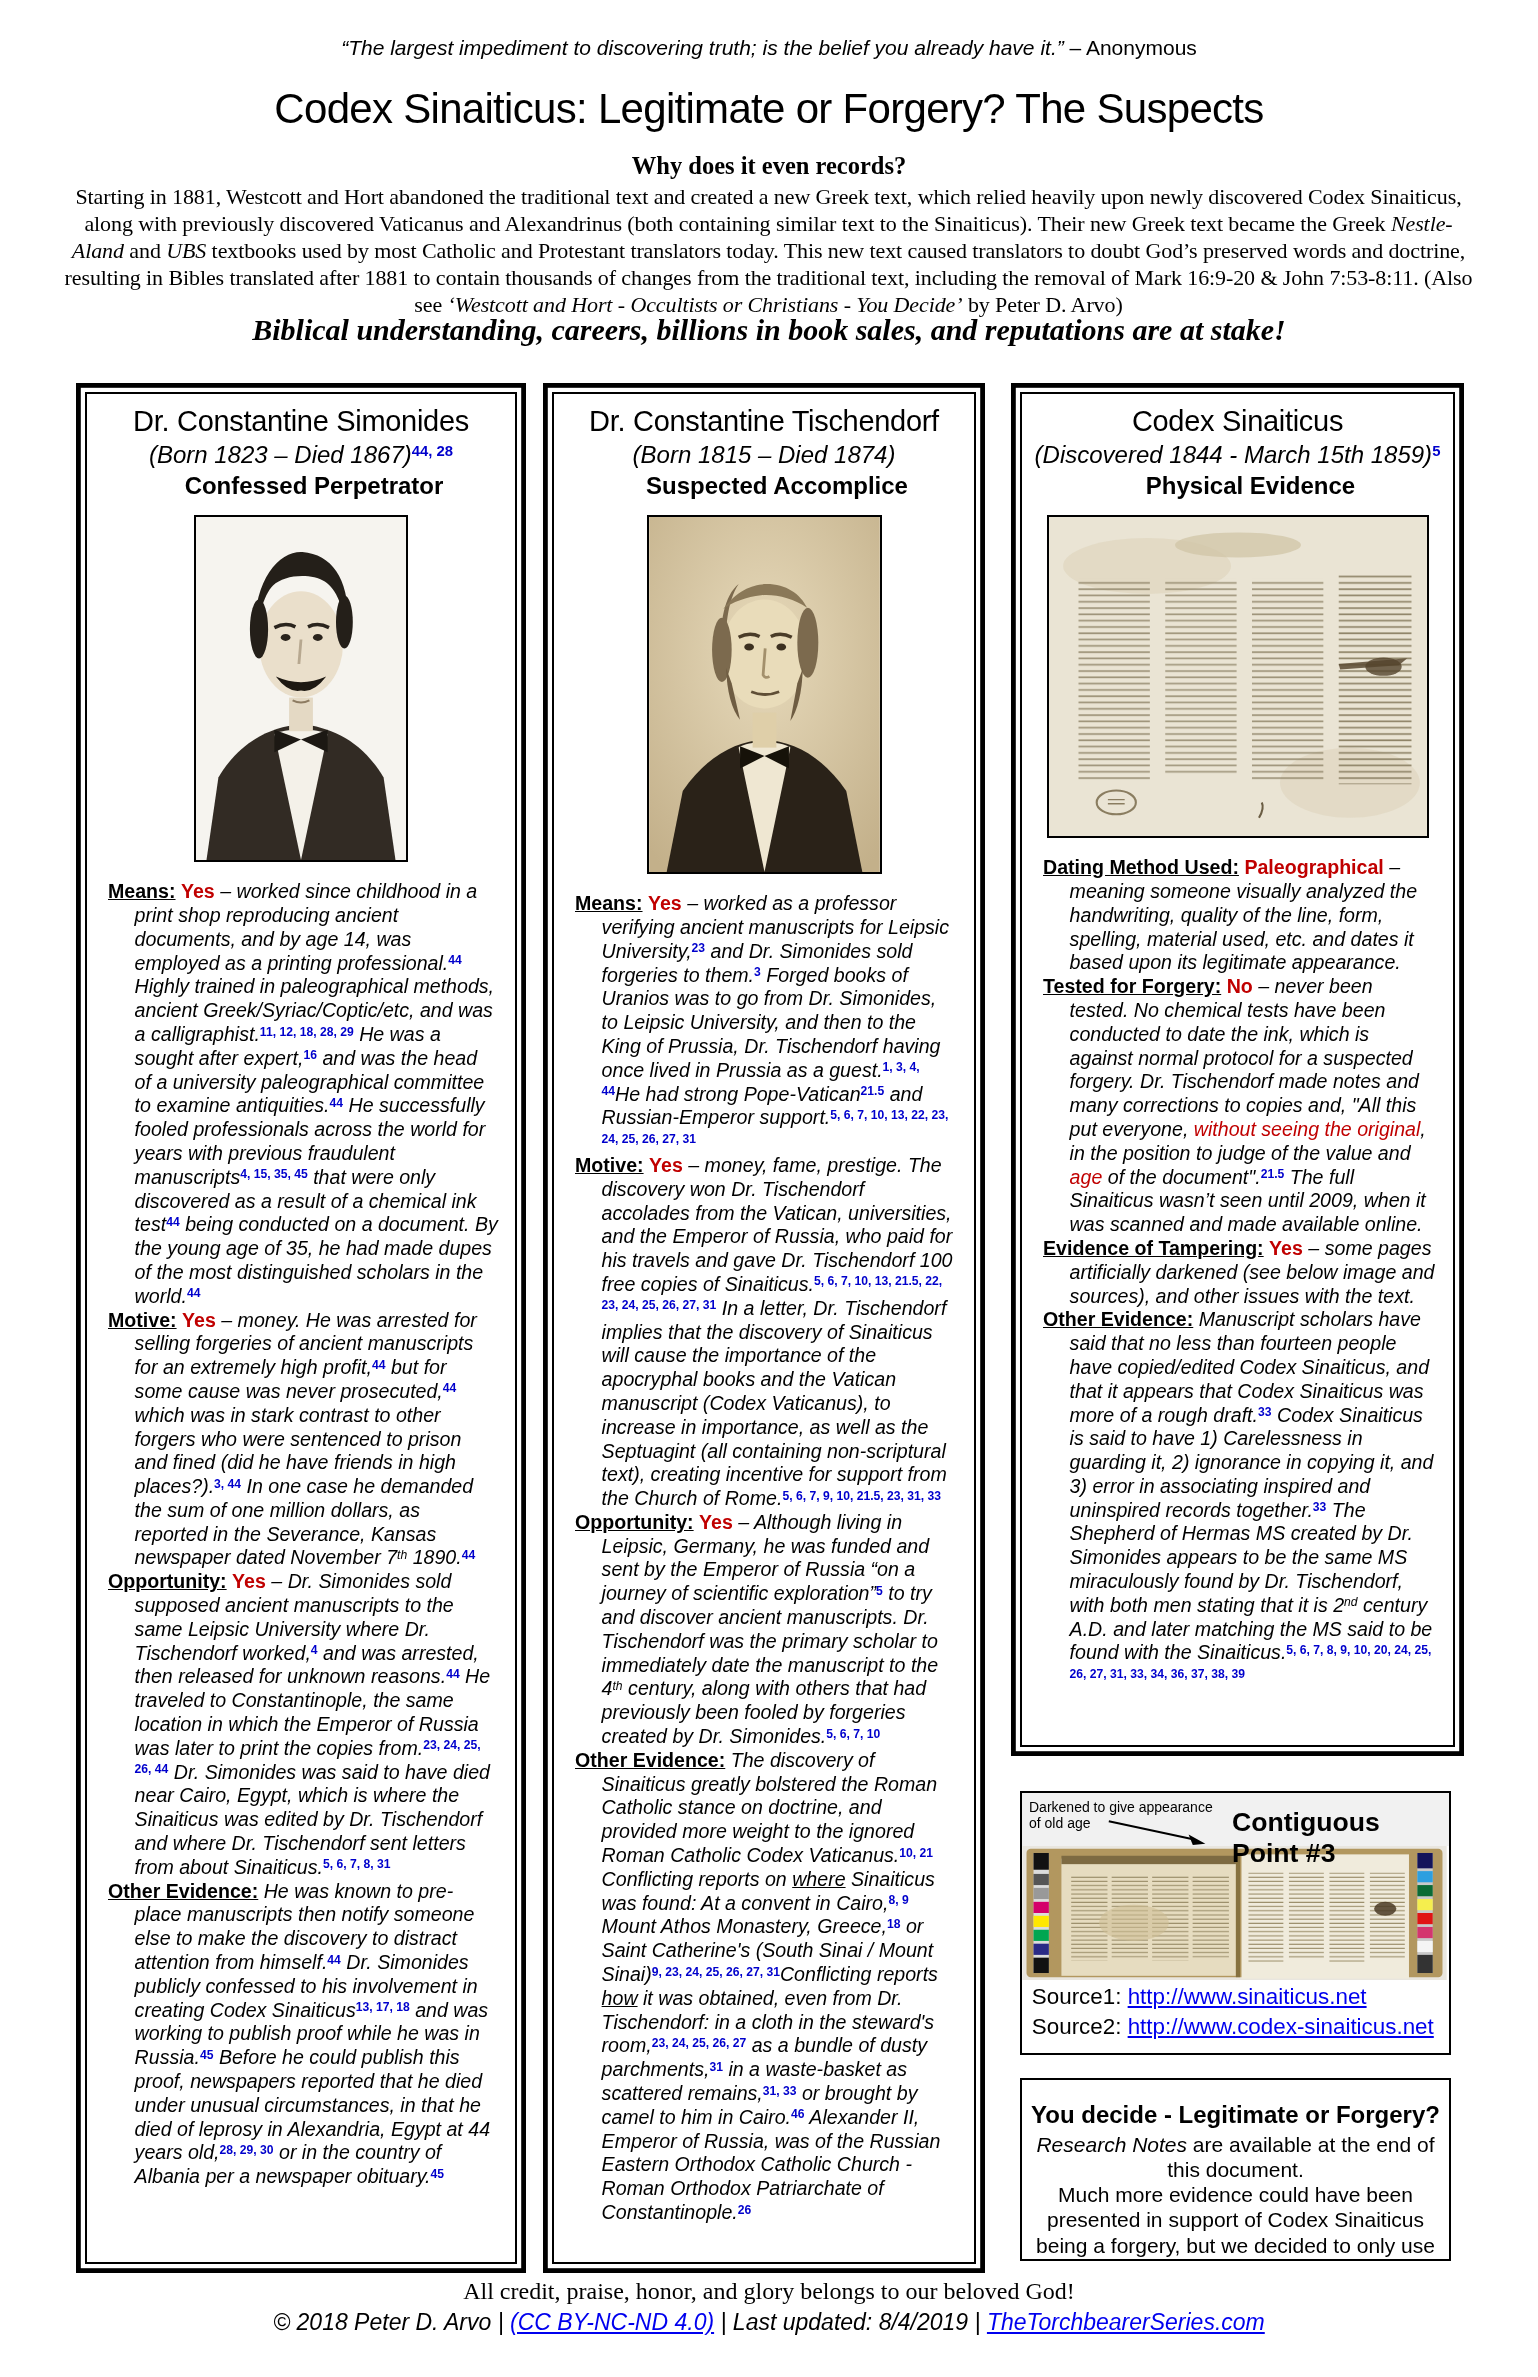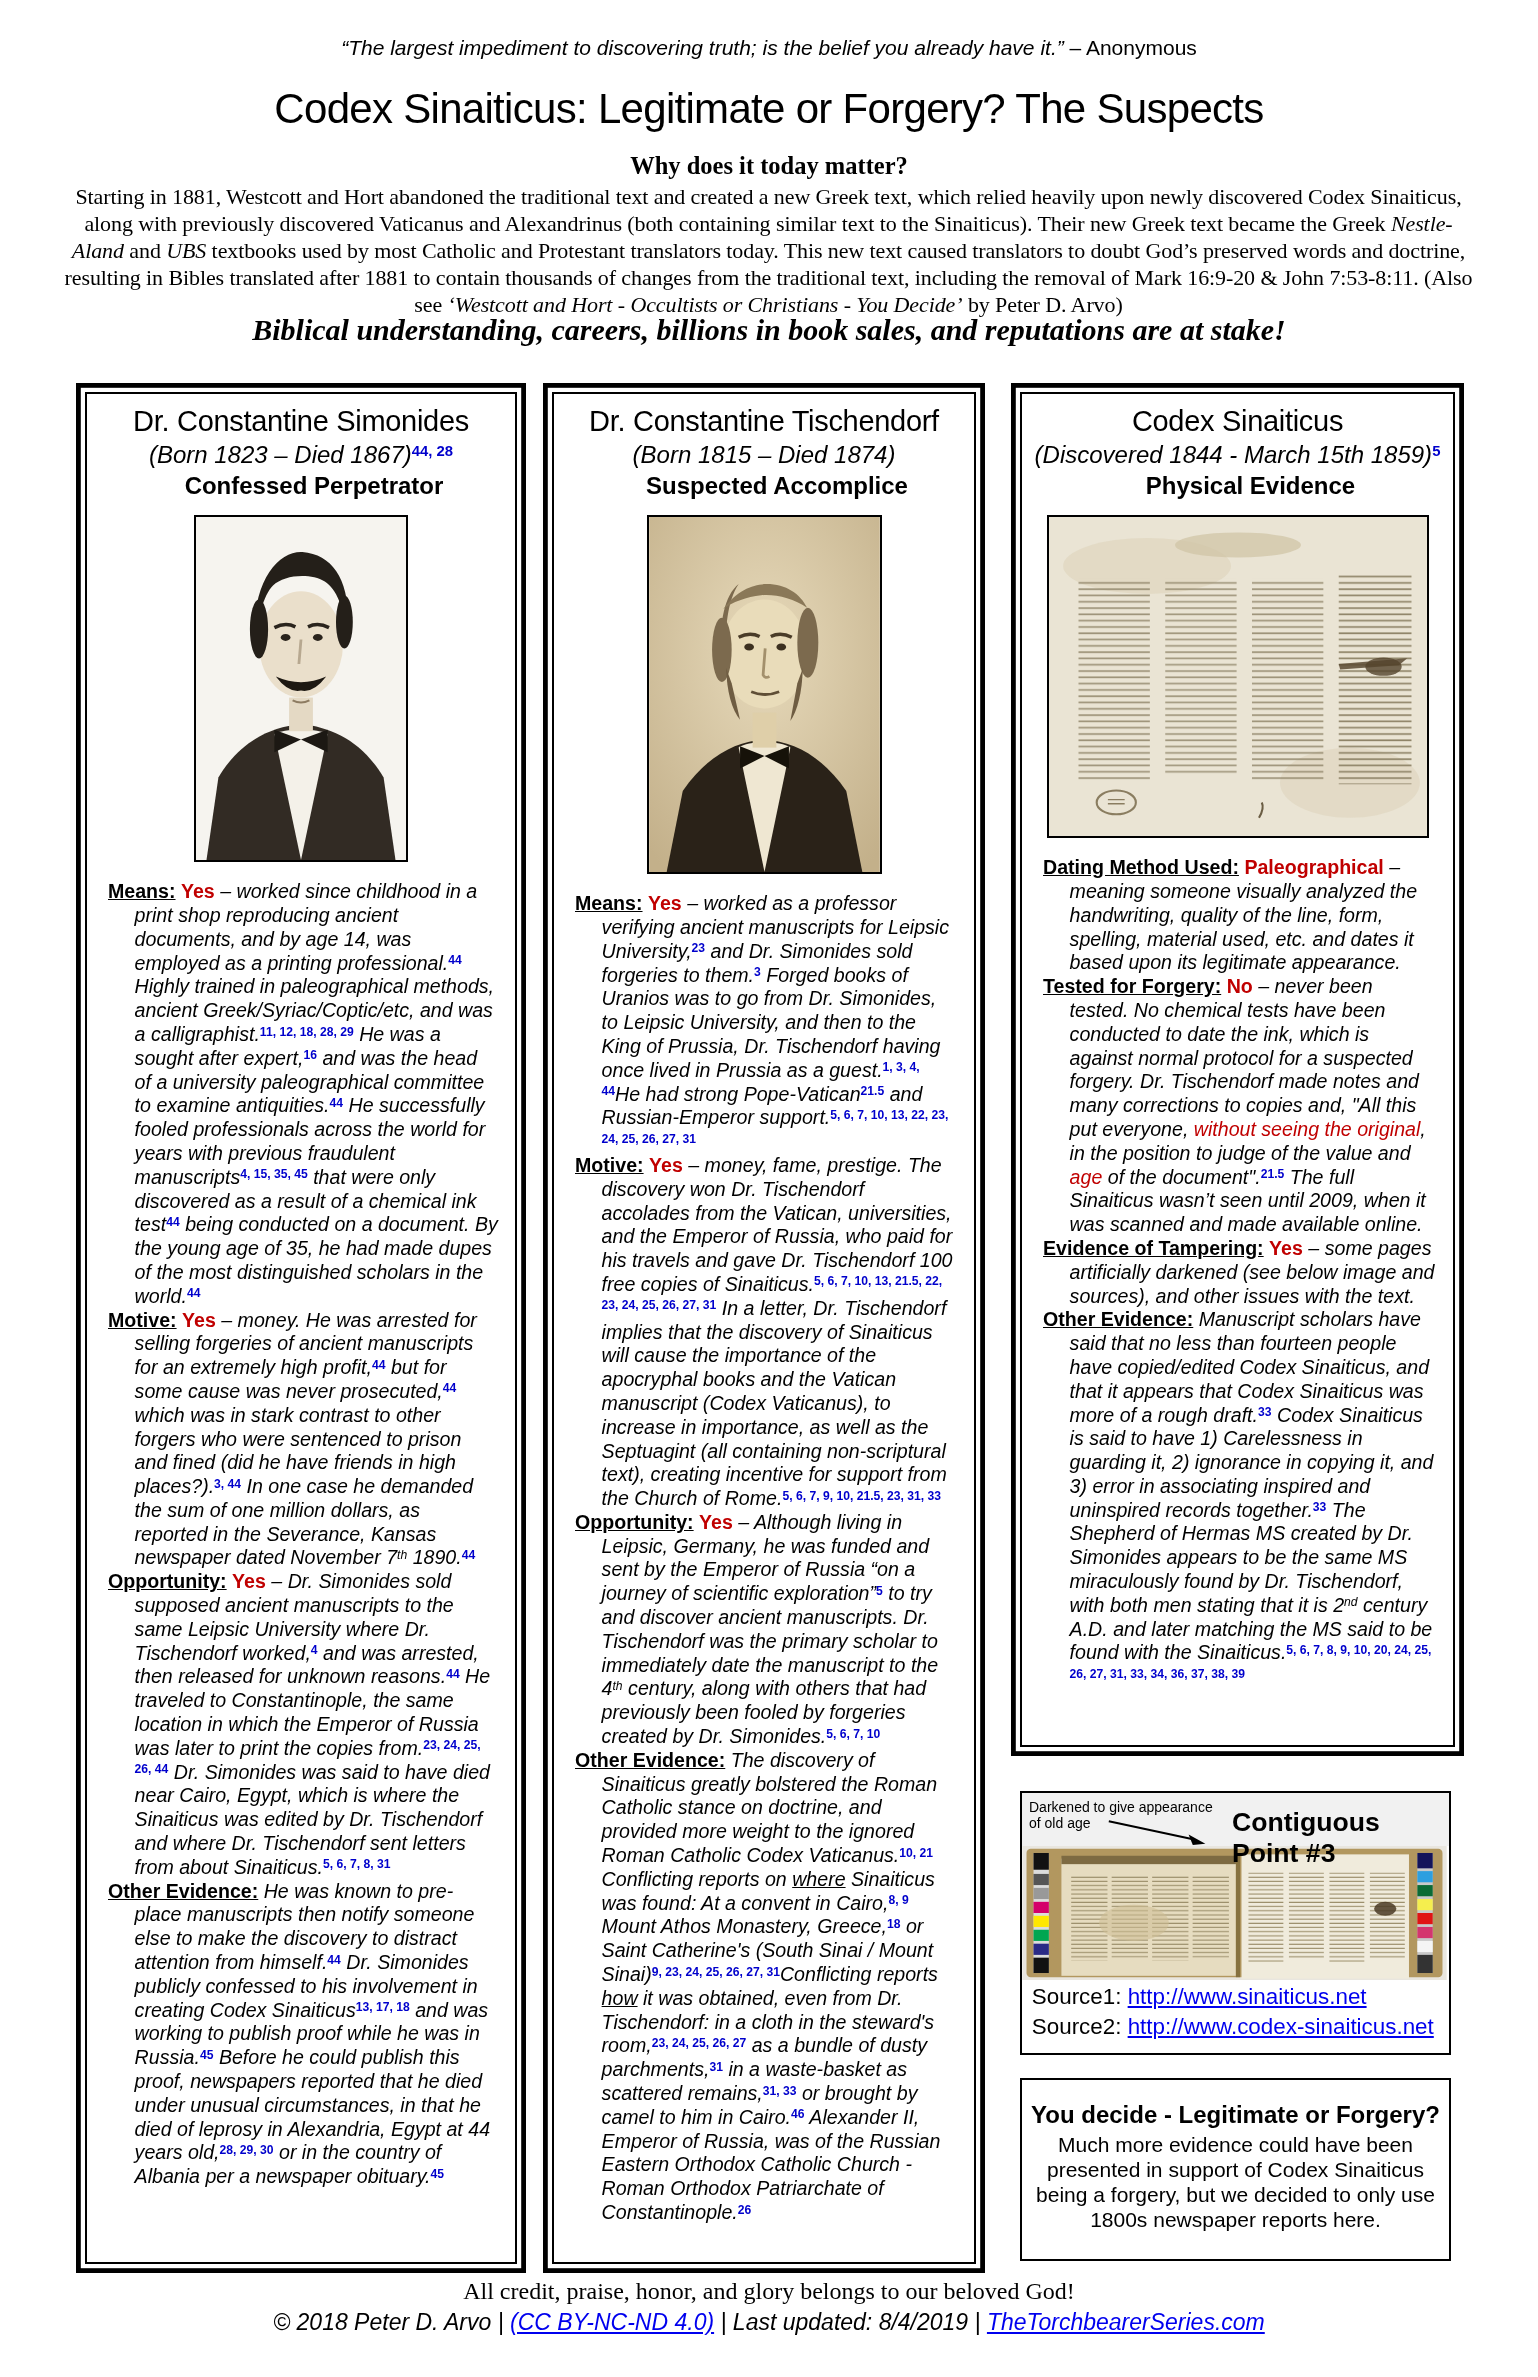--- a/index.html
+++ b/index.html
@@ -57,21 +57,21 @@
   .footer2{top:2309px;left:0;width:1538px;text-align:center;font-size:23px;font-style:italic;}
   .footer2 .r-base{font-style:italic;}
 </style>
 </head>
 <body>
 
 <div class="abs quote">
   <span class="q-i">“The largest impediment to discovering truth; is the belief you already have it.”</span><span class="q-n"> – Anonymous</span>
 </div>
 <div class="abs page-title">Codex Sinaiticus: Legitimate or Forgery? The Suspects</div>
-<div class="abs page-subtitle">Why does it today matter?</div>
+<div class="abs page-subtitle">Why does it even records?</div>
 <div class="abs intro"><span class="r-base">Starting in 1881, Westcott and Hort abandoned the traditional text and created a new Greek text, which relied heavily upon newly discovered Codex Sinaiticus, along with previously discovered Vaticanus and Alexandrinus (both containing similar text to the Sinaiticus). Their new Greek text became the Greek </span><span class="r-it">Nestle-Aland</span><span class="r-base"> and </span><span class="r-it">UBS</span><span class="r-base"> textbooks used by most Catholic and Protestant translators today. This new text caused translators to doubt God’s preserved words and doctrine, resulting in Bibles translated after 1881 to contain thousands of changes from the traditional text, including the removal of Mark 16:9-20 &amp; John 7:53-8:11. (Also see </span><span class="r-it">‘Westcott and Hort - Occultists or Christians - You Decide’</span><span class="r-base"> by Peter D. Arvo)</span></div>
 <div class="abs stakes">Biblical understanding, careers, billions in book sales, and reputations are at stake!</div>
 
 <div class="colbox c1">
   <div class="col-title">Dr. Constantine Simonides</div>
   <div class="col-sub"><span>(Born 1823 – Died 1867)</span><sup>44, 28</sup></div>
   <div class="col-role">Confessed Perpetrator</div>
   <svg class="portrait" width="210" height="343" viewBox="0 0 300 490" aria-hidden="true">
     <rect width="300" height="490" fill="#f6f4ef"></rect>
     <path d="M15,490 L32,372 C62,322 104,300 150,296 C196,300 238,322 268,372 L285,490 Z" fill="#322b24"></path>
@@ -225,18 +225,19 @@
     </g>
   </svg>
   <div class="cp-sources">
     <div class="cp-src-line"><span>Source1: </span><a class="src-link" href="#">http://www.sinaiticus.net</a></div>
     <div class="cp-src-line"><span>Source2: </span><a class="src-link" href="#">http://www.codex-sinaiticus.net</a></div>
   </div>
 </div>
 
 <div class="abs ydbox">
   <div class="yd-title">You decide - Legitimate or Forgery?</div>
+  <div class="yd-body"><span class="r-it">Research Notes</span><span class="r-base"> are available at the end of this document.</span></div>
   <div class="yd-body">Much more evidence could have been presented in support of Codex Sinaiticus being a forgery, but we decided to only use 1800s newspaper reports here.</div>
 </div>
 
 <div class="abs footer1">All credit, praise, honor, and glory belongs to our beloved God!</div>
 <div class="abs footer2"><span class="r-base">© 2018 Peter D. Arvo | </span><a class="r-link" href="#">(CC BY-NC-ND 4.0)</a><span class="r-base"> | Last updated: 8/4/2019 | </span><a class="r-link" href="#">TheTorchbearerSeries.com</a></div>
 
 
 </body></html>

